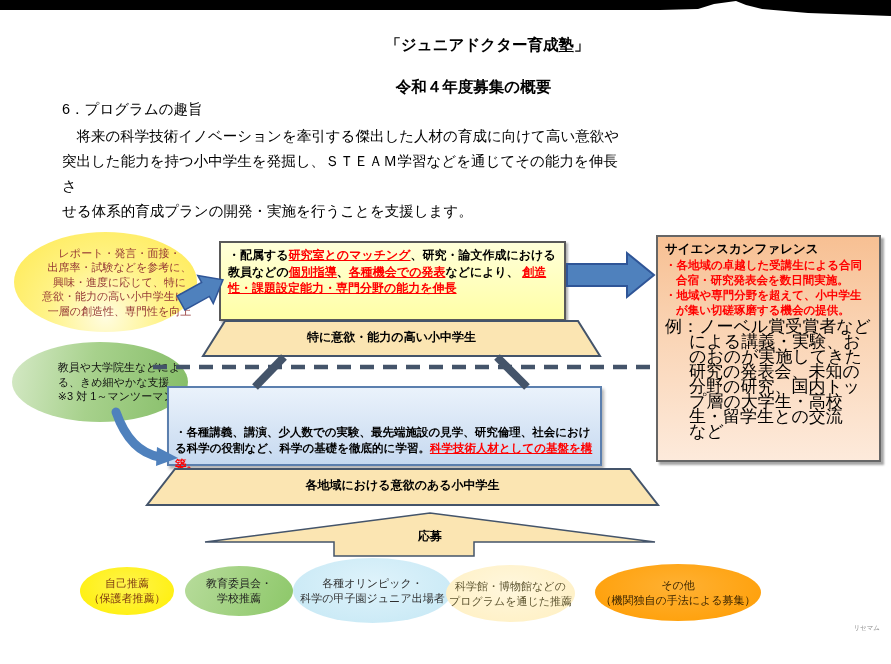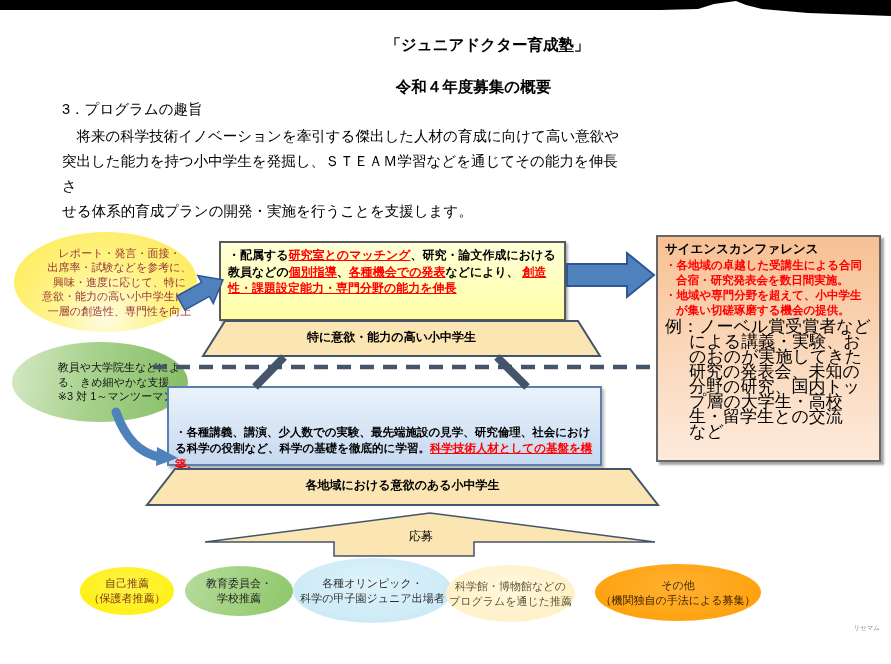--- a/index.html
+++ b/index.html
@@ -44,21 +44,21 @@
     border:2px solid #666;box-shadow:3px 3px 2px rgba(0,0,0,.35);
     padding:5px 7px;font-size:11.5px;line-height:15px;font-family:Liberation Serif, serif;}
   .conf-title{font-weight:bold;font-size:12.5px;color:#000;margin-bottom:1px;}
   .conf-bullet{color:#FF0000;font-weight:bold;padding-left:11px;text-indent:-11px;}
   .conf-example{color:#000;font-size:17px;line-height:15px;padding-left:24px;text-indent:-24px;margin-top:1px;}
 
   
   .tier-label{z-index:20;text-align:center;font-size:12px;font-weight:600;color:#000;}
   .tier1-label{left:215px;top:329px;width:353px;}
   .tier2-label{left:175px;top:477px;width:455px;}
-  .apply-label{left:321px;top:528px;width:200px;font-weight:400;}
+  .apply-label{left:330px;top:528px;width:200px;font-weight:700;}
 
   
   .rec{font-size:11px;line-height:15px;text-align:center;white-space:pre-line;}
   .rec-1{left:80px;top:567px;width:94px;height:48px;background:radial-gradient(ellipse at 50% 40%,#fff44d,#ffef00);color:#7e3a12;}
   .rec-2{left:185px;top:566px;width:108px;height:50px;background:linear-gradient(115deg,#b8dc9c,#8cc768);color:#1d1d1d;}
   .rec-3{left:293px;top:558px;width:159px;height:65px;background:radial-gradient(ellipse at 50% 40%,#dff3fb,#c4e7f4);color:#2e2e2e;}
   .rec-4{left:446px;top:565px;width:129px;height:57px;background:radial-gradient(ellipse at 50% 40%,#fff7dd,#ffefc0);color:#5e5530;text-align:center;}
   .rec-5{left:595px;top:564px;width:166px;height:57px;background:radial-gradient(ellipse at 50% 40%,#ffb133,#ff9c00);color:#3d2600;}
 
   
@@ -76,21 +76,21 @@
 <div id="page">
 
   <svg class="abs strip-layer" width="891" height="18" viewBox="0 0 891 18">
     <polygon points="0,0 891,0 891,16 808,13 762,9 746,5 736,1 714,4 698,9 660,10 0,10" fill="#000"></polygon>
   </svg>
 
   <div class="abs doc-title pre"><span class="pre">「ジュニアドクター育成塾」</span><br>
     <span>令和４年度募集の概要</span>
   </div>
 
-  <div class="abs sec-heading">3．プログラムの趣旨</div>
+  <div class="abs sec-heading">6．プログラムの趣旨</div>
   <div class="abs sec-body prewrap">　将来の科学技術イノベーションを牽引する傑出した人材の育成に向けて高い意欲や
 突出した能力を持つ小中学生を発掘し、ＳＴＥＡＭ学習などを通じてその能力を伸長さ
 せる体系的育成プランの開発・実施を行うことを支援します。</div>
 
   <div class="abs ellipse ell-criteria">
     <div class="pre">レポート・発言・面接・
 出席率・試験などを参考に、
 興味・進度に応じて、特に
 意欲・能力の高い小中学生に、
 一層の創造性、専門性を向上</div>

